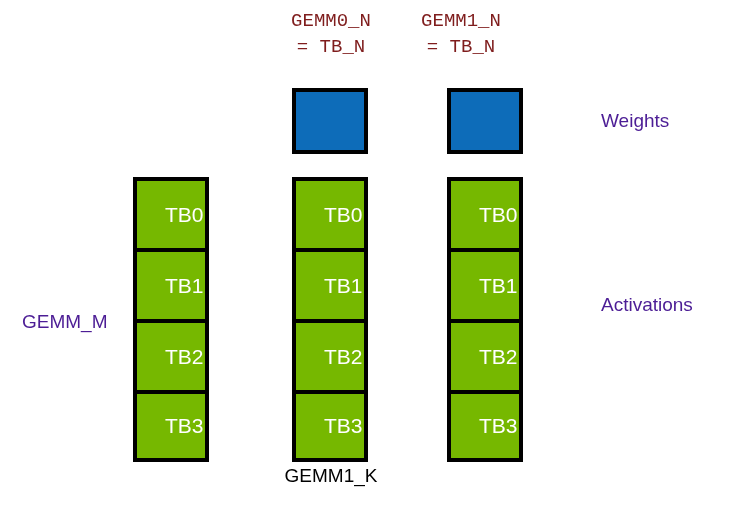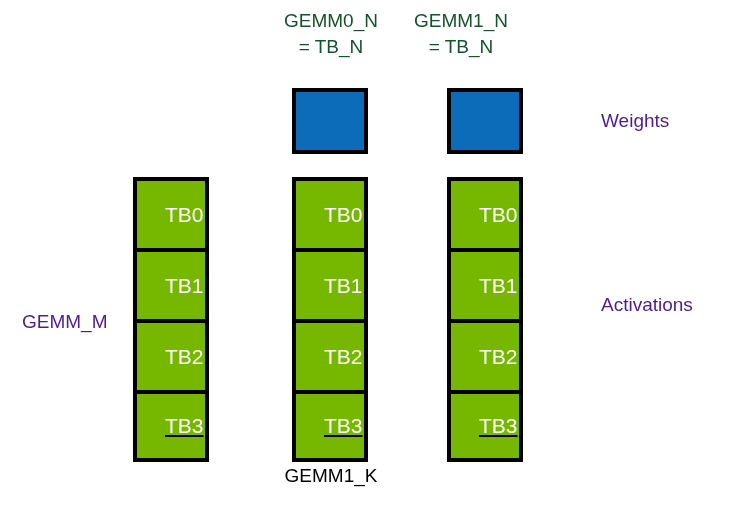--- a/index.html
+++ b/index.html
@@ -24,24 +24,24 @@
     line-height: 24px;
     white-space: pre;
     font-family: "Liberation Sans", sans-serif;
   }
   .label-center {
     text-align: center;
   }
   .col-header {
     position: absolute;
     text-align: center;
-    color: #14532d;
+    color: #7f1d1d;
     font-size: 19px;
     line-height: 26px;
-    font-family: Liberation Sans, sans-serif;
+    font-family: Liberation Mono, monospace;
   }
   .weight-box {
     position: absolute;
     background: #0d6cb9;
     border: 4px solid #000000;
     box-sizing: border-box;
   }
   .activation-col {
     position: absolute;
     display: flex;
@@ -53,21 +53,20 @@
     background: #76b800;
     border: 4px solid #000000;
     box-sizing: border-box;
     margin-bottom: -4px;
     display: flex;
     align-items: center;
     justify-content: flex-start;
   }
   .tb-cell:last-child {
     margin-bottom: 8px;
-    text-decoration: underline;
   }
   .tb-cell span {
     color: #ffffff;
     font-size: 21px;
     line-height: 21px;
     padding-left: 28px;
     font-family: "Liberation Sans", sans-serif;
   }
   .side-label {
     position: absolute;

